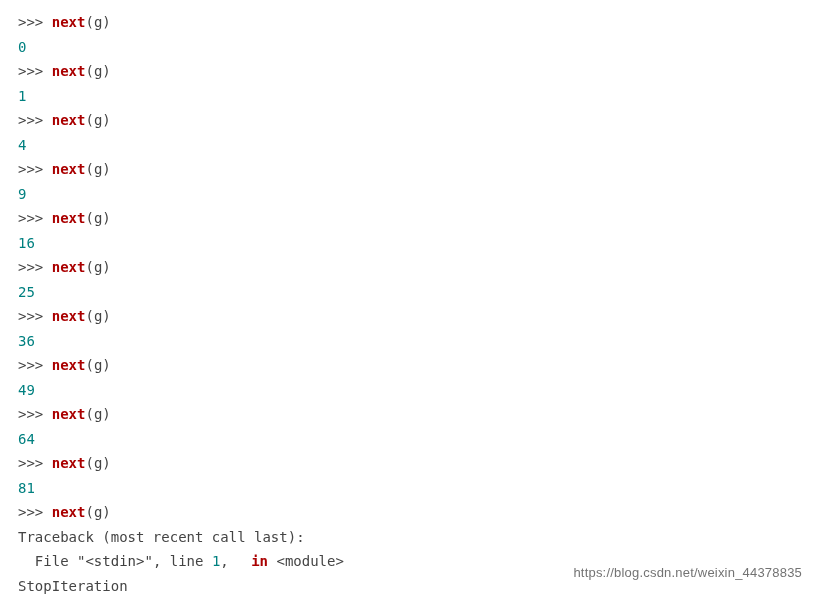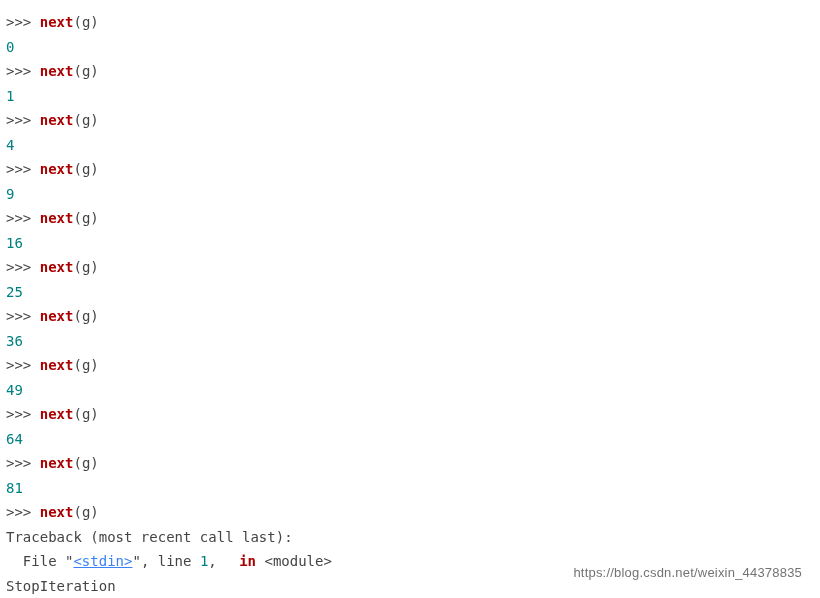--- a/index.html
+++ b/index.html
@@ -7,31 +7,31 @@
     padding: 0;
     width: 820px;
     height: 598px;
     background: #ffffff;
     overflow: hidden;
   }
   .code-block {
     font-family: "Consolas", "Menlo", "Monaco", monospace;
     font-size: 14px;
     line-height: 24.5px;
-    padding: 10px 18px 0 6px;
+    padding: 10px 18px 0 18px;
     color: #444444;
     white-space: pre;
     position: relative;
   }
   .prompt { color: #444444; }
   .kw { color: #aa0000; font-weight: bold; }
   .kw2 { color: #aa0000; font-weight: bold; margin-left: 14px; }
   .paren { color: #444444; }
   .num { color: #008080; }
-  .str { color: #3b82f6; text-decoration: underline; }
+  .str { color: #404040; }
   .plain { color: #444444; }
   .watermark {
     position: absolute;
     right: 18px;
     bottom: 18px;
     font-family: Arial, sans-serif;
     font-size: 13px;
     color: #737373;
     letter-spacing: 0.2px;
     pointer-events: none;

